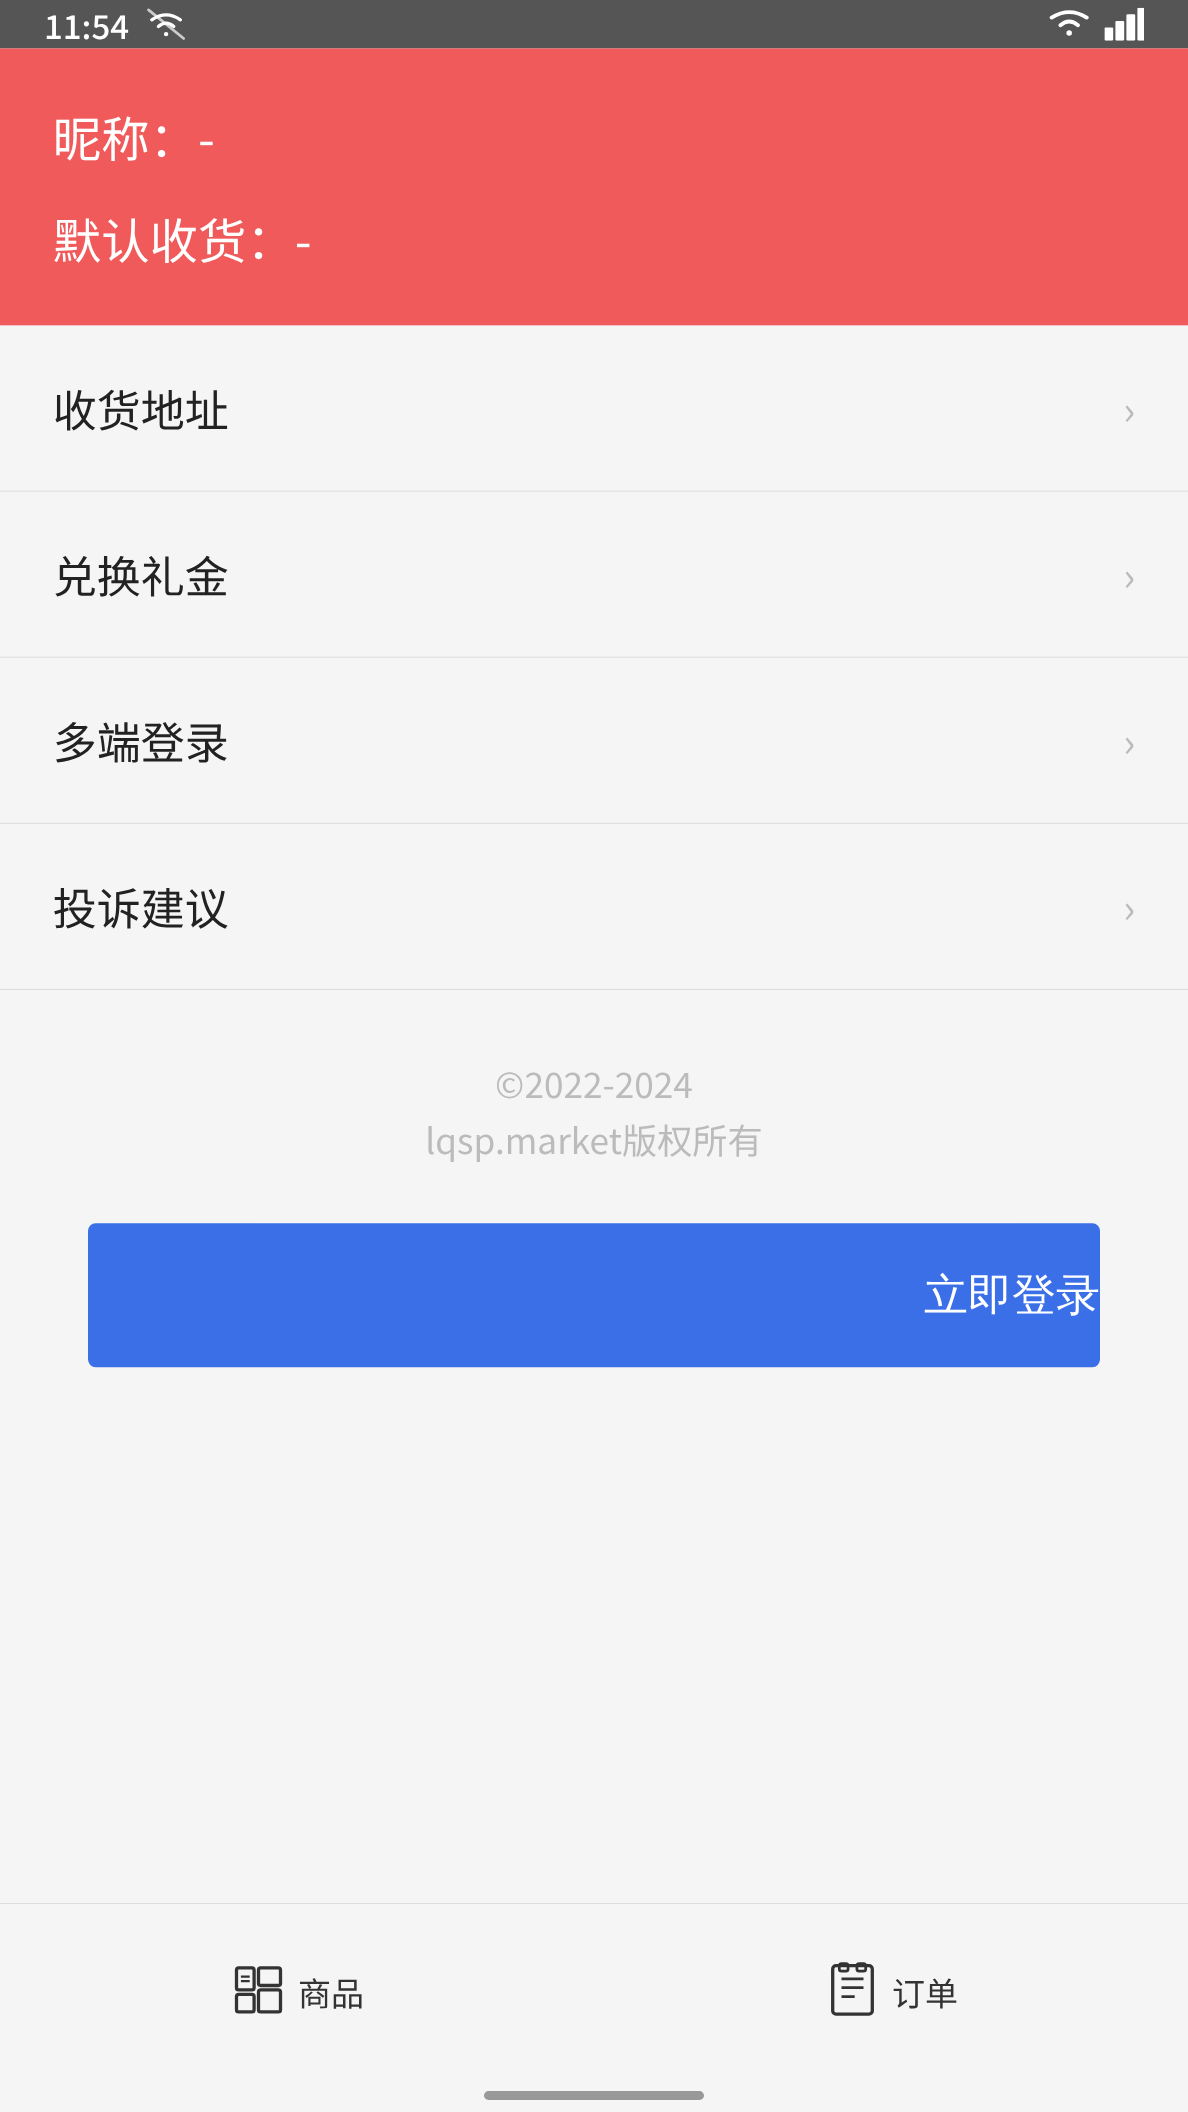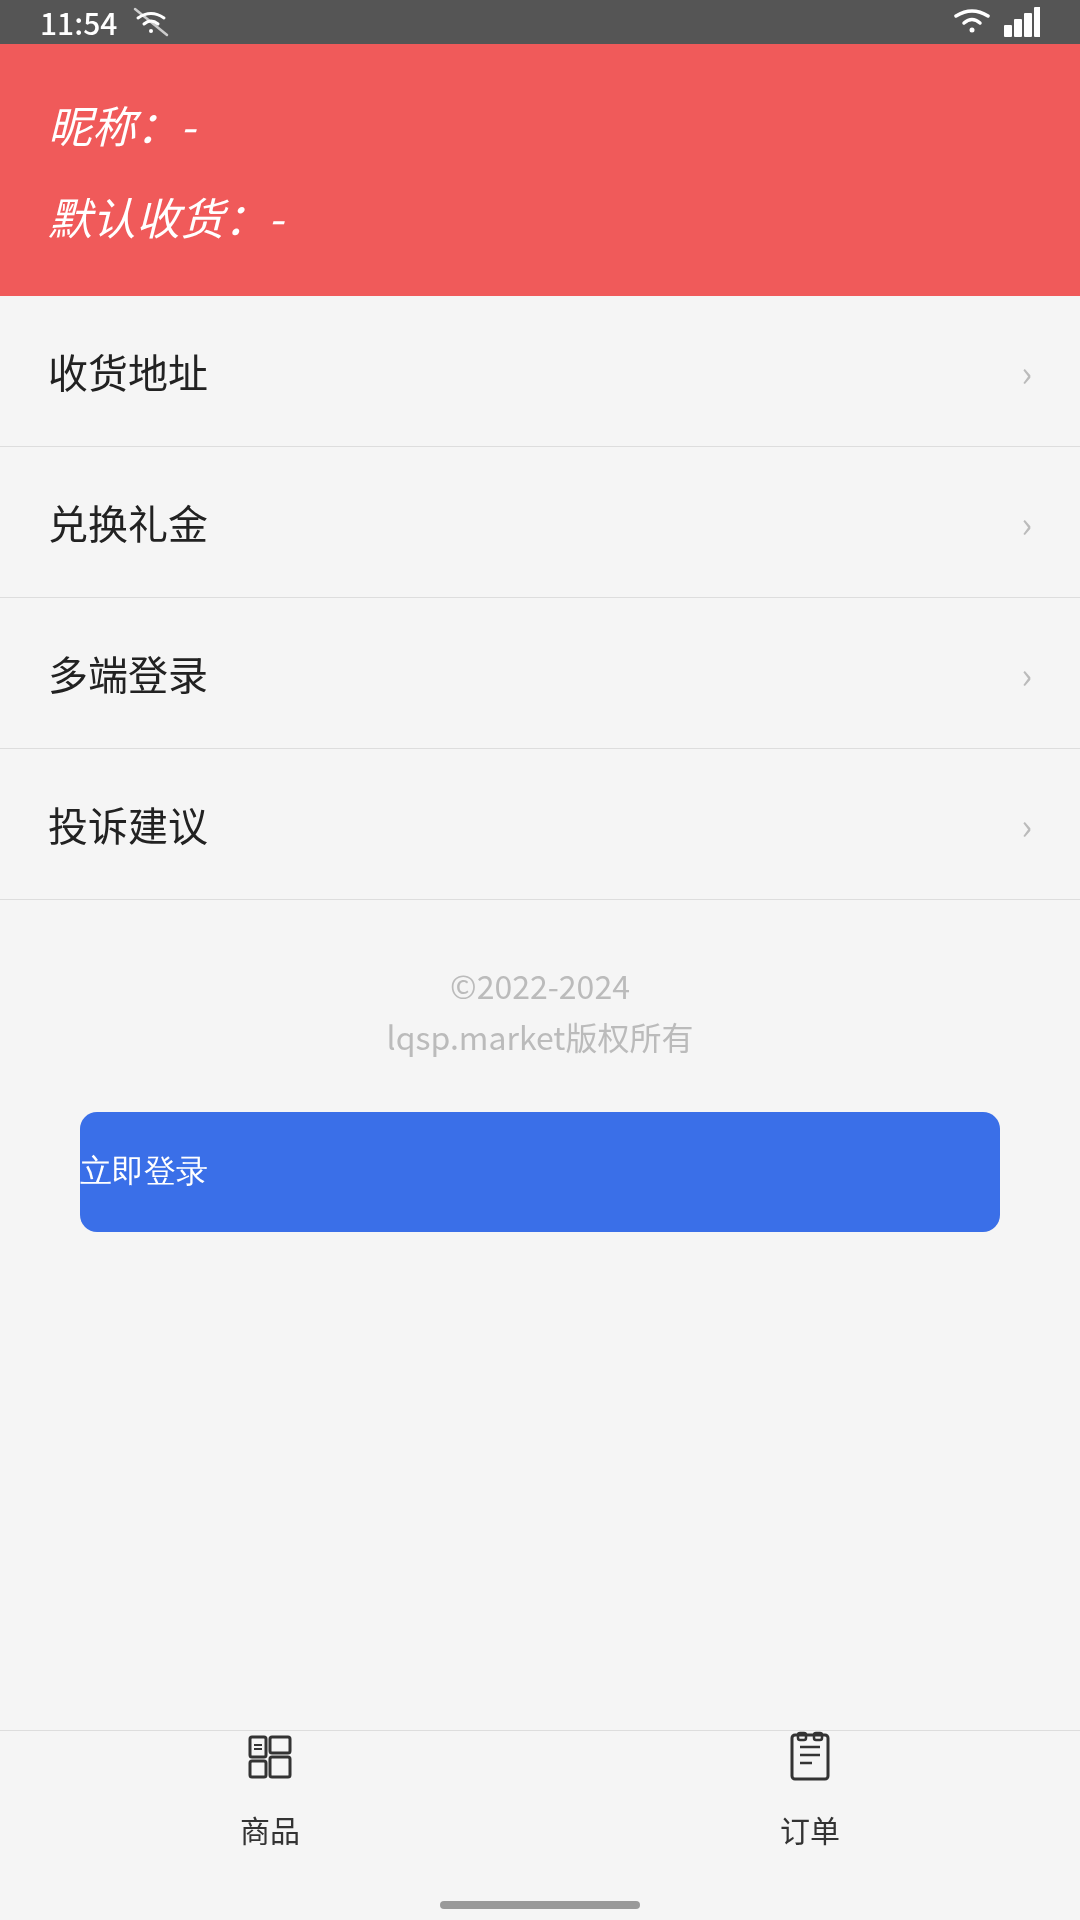--- a/index.html
+++ b/index.html
@@ -28,21 +28,20 @@
       font-weight: 500;
     }
     .status-bar-left { display: flex; align-items: center; gap: 16px; }
     .status-bar-right { display: flex; align-items: center; gap: 12px; }
 
     
     .header {
       background: #f05a5a;
       padding: 48px 48px 48px 48px;
       color: white;
-      font-style: italic;
     }
     .header-nickname {
       font-size: 44px;
       margin-bottom: 28px;
       font-weight: 400;
     }
     .header-address {
       font-size: 44px;
       font-weight: 400;
     }
@@ -76,44 +75,45 @@
 
     
     .login-btn-wrapper {
       background: #f5f5f5;
       padding: 0 80px 60px;
     }
     .login-btn {
       width: 100%;
       background: #3a6fe8;
       color: white;
-      font-size: 32px;
+      font-size: 40px;
       padding: 38px 0;
       border: none;
-      border-radius: 17px;
+      border-radius: 7px;
       cursor: pointer;
-      text-align: left;
+      text-align: right;
     }
 
     
     .spacer { flex: 1; background: #f5f5f5; }
 
     
     .bottom-nav {
       height: 160px;
       background: #f5f5f5;
       display: flex;
       border-top: 1px solid #ddd;
     }
     .nav-item {
       flex: 1;
       display: flex;
-      flex-direction: column;
-      align-items: center;
-      gap: 20px;
+      flex-direction: row;
+      align-items: center;
+      justify-content: center;
+      gap: 10px;
       cursor: pointer;
       background: #f5f5f5;
     }
     .nav-item.active {
       background: #f05a5a;
       color: white;
     }
     .nav-item .nav-label {
       font-size: 30px;
       color: #333;

